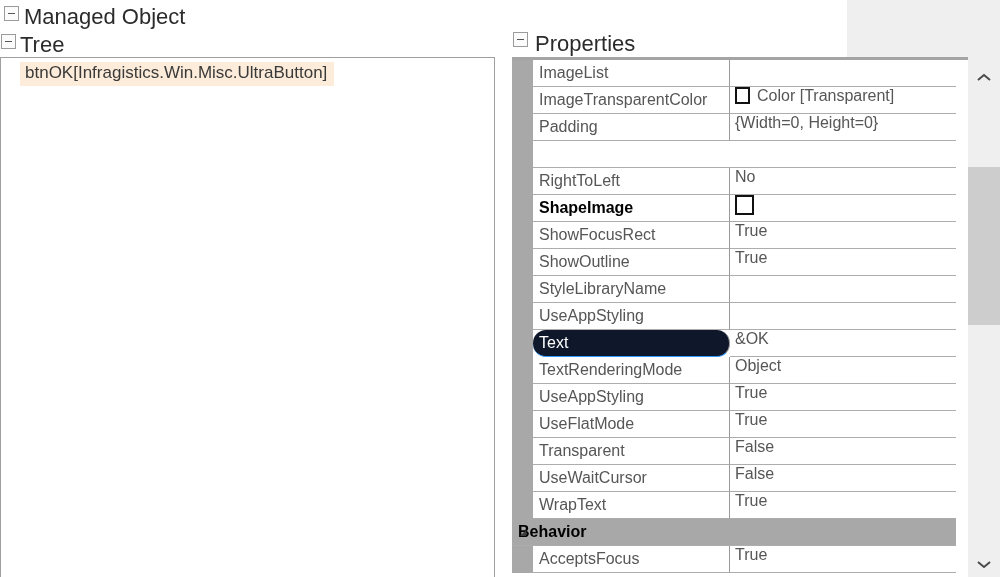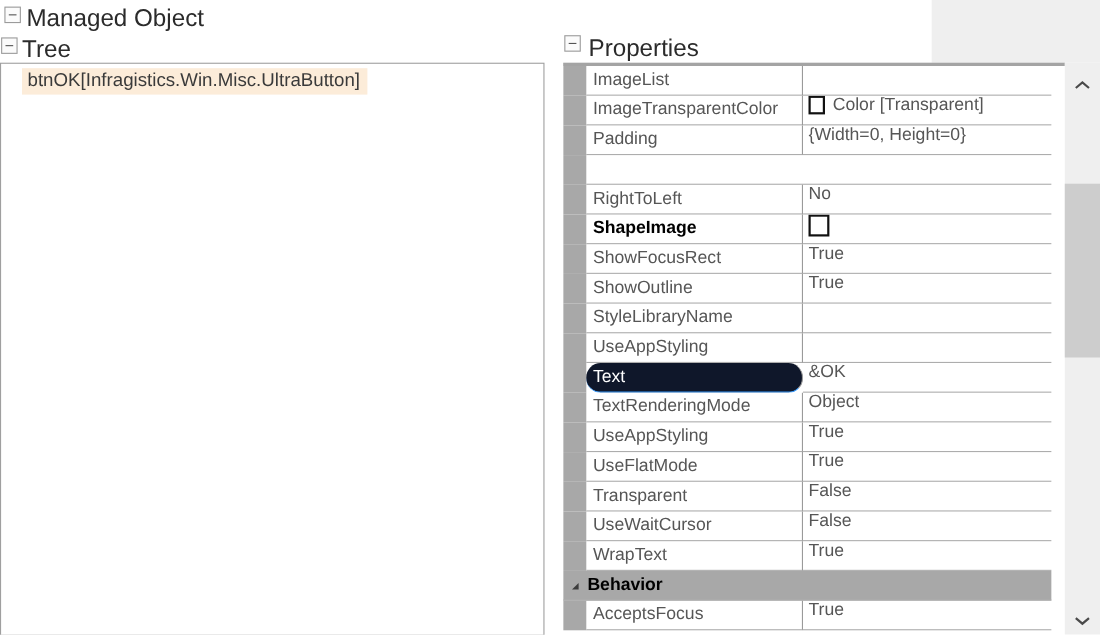--- a/index.html
+++ b/index.html
@@ -35,21 +35,21 @@
   .prow{display:flex;height:27px;box-sizing:border-box;align-items:stretch;cursor:default;}
   .strip{width:21px;flex:none;background:#a8a8a8;}
   .pname{width:197px;flex:none;box-sizing:border-box;border-right:1px solid #9a9a9a;
     border-bottom:1px solid #adadad;padding:0 2px 0 6px;line-height:25px;
     white-space:nowrap;overflow:hidden;}
   .pname.bold{font-weight:bold;color:#000;}
   .pvalue{flex:1;box-sizing:border-box;border-bottom:1px solid #adadad;padding:0 2px 0 5px;
     display:flex;align-items:flex-start;white-space:nowrap;overflow:hidden;}
   .prow.selected .pname{background:#0f172a;color:#fff;border-bottom-color:#3398fd;border-radius:13px;}
   .prow.category{background:#a8a8a8;position:relative;border-bottom:1px solid #adadad;}
-  .cat-label{font-weight:bold;color:#000;padding-left:22px;line-height:26px;display:block;white-space:nowrap;}
+  .cat-label{font-weight:bold;color:#000;padding-left:6px;line-height:26px;display:block;white-space:nowrap;}
   .cat-tri{position:absolute;left:6px;top:9px;line-height:0;}
   .swatch{width:15px;height:17px;border:2px solid #111;background:#fff;flex:none;
     margin-right:7px;box-sizing:border-box;}
   .swatch.large{width:19px;height:20px;margin-right:0;}
   .vtext{white-space:nowrap;overflow:hidden;}
 
   
   #scrollbar{position:absolute;left:968px;top:57px;width:32px;height:520px;background:#efefef;}
   .scroll-btn{position:absolute;left:0;width:32px;height:30px;display:flex;
     align-items:center;justify-content:center;cursor:default;}

